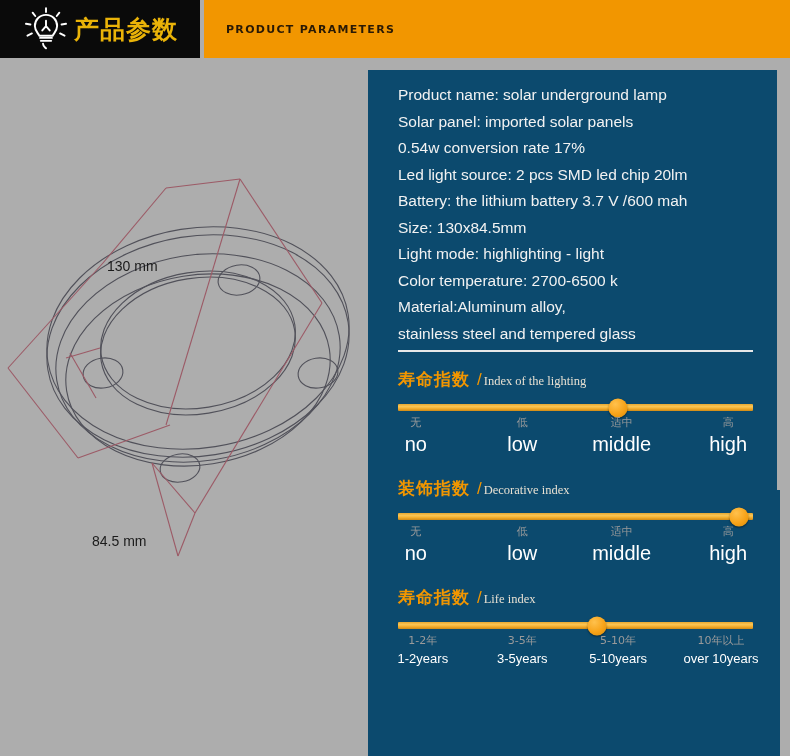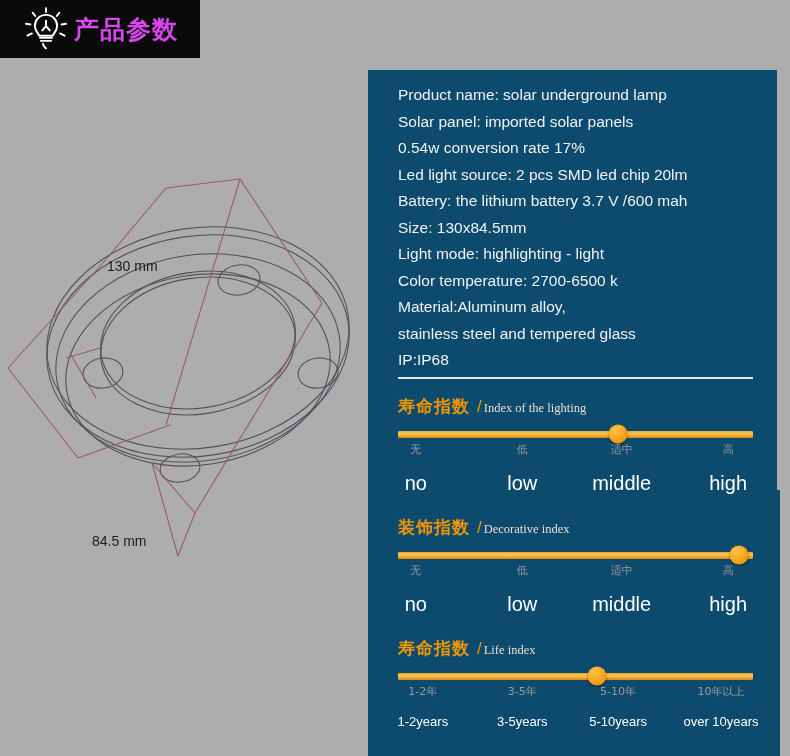--- a/index.html
+++ b/index.html
@@ -12,21 +12,21 @@
   }
 
   
   .header{position:absolute;left:0;top:0;width:790px;height:58px;}
   .header-black{
     position:absolute;left:0;top:0;width:200px;height:58px;
     background:#0A0A0A;display:flex;align-items:center;
   }
   .bulb{width:48px;height:46px;margin-left:22px;flex:none;}
   .header-cn{
-    color:#d946ef;font-size:25px;font-weight:bold;letter-spacing:1px;
+    color:#eab308;font-size:25px;font-weight:bold;letter-spacing:1px;
     margin-left:4px;font-family:"DejaVu Sans",sans-serif;
   }
   .header-orange{
     position:absolute;left:204px;top:0;width:586px;height:58px;
     background:#F29600;display:flex;align-items:center;
   }
   .header-en{
     color:#2A1A05;font-size:11px;font-weight:bold;letter-spacing:1.3px;
     margin-left:22px;font-family:"DejaVu Sans",sans-serif;
   }
@@ -80,21 +80,21 @@
     background:radial-gradient(circle at 36% 30%,#FFC14D 0%,#F7A319 55%,#D98C08 100%);
     transform:translate(-50%,-50%);
     box-shadow:0 1px 2px rgba(0,0,0,0.55);
   }
   .ticks-cn{position:relative;height:18px;margin-top:4px;}
   .ticks-cn span{
     position:absolute;transform:translateX(-50%);
     color:#9A9A9A;font-size:11px;white-space:nowrap;
     font-family:"DejaVu Sans",sans-serif;
   }
-  .ticks-en{position:relative;height:28px;margin-top:12px;}
+  .ticks-en{position:relative;height:28px;margin-top:0px;}
   .ticks-en span{
     position:absolute;transform:translateX(-50%);
     color:#FFFFFF;font-size:20px;white-space:nowrap;
     font-family:"Liberation Sans",sans-serif;
   }
   .ticks-en.small span{font-size:13px;}
 </style>
 </head>
 <body>
 
@@ -110,20 +110,23 @@
         <path d="M32 3 L32 8"></path>
         <path d="M14 9 L17.5 13.5"></path>
         <path d="M50 9 L46.5 13.5"></path>
         <path d="M5 24 L11 25"></path>
         <path d="M59 24 L53 25"></path>
         <path d="M7 40 L13 37"></path>
         <path d="M57 40 L51 37"></path>
       </g>
     </svg>
     <span class="header-cn">产品参数</span>
+  </div>
+  <div class="header-orange">
+    <span class="header-en">PRODUCT PARAMETERS</span>
   </div>
 </div>
 
 <div class="drawing">
   <svg width="370" height="620" viewBox="0 0 370 620">
     <g fill="none" stroke="#51515a" stroke-width="1.1">
       <ellipse cx="198" cy="280" rx="152" ry="110" transform="rotate(-9 198 280)"></ellipse>
       <ellipse cx="198" cy="288" rx="152" ry="110" transform="rotate(-9 198 288)"></ellipse>
       <ellipse cx="198" cy="300" rx="143" ry="103" transform="rotate(-9 198 300)"></ellipse>
       <ellipse cx="198" cy="312" rx="133" ry="95" transform="rotate(-9 198 312)"></ellipse>
@@ -159,21 +162,20 @@
     <div class="spec-line">Product name: solar underground lamp</div>
     <div class="spec-line">Solar panel: imported solar panels</div>
     <div class="spec-line">0.54w conversion rate 17%</div>
     <div class="spec-line">Led light source: 2 pcs SMD led chip 20lm</div>
     <div class="spec-line">Battery: the lithium battery 3.7 V /600 mah</div>
     <div class="spec-line">Size: 130x84.5mm</div>
     <div class="spec-line">Light mode: highlighting - light</div>
     <div class="spec-line">Color temperature: 2700-6500 k</div>
     <div class="spec-line">Material:Aluminum alloy,</div>
     <div class="spec-line">stainless steel and tempered glass</div>
-    <div class="spec-line">IP:IP68</div>
   </div>
   <div class="divider"></div>
 
   <div class="index-block">
     <div class="idx-title">
       <span class="idx-cn">寿命指数</span>
       <span class="idx-slash">/</span>
       <span class="idx-en">Index of the lighting</span>
     </div>
     <div class="track">

